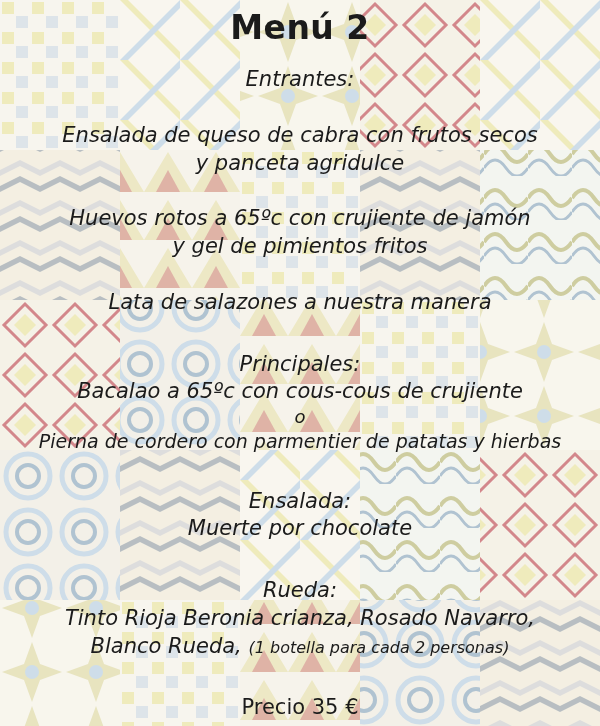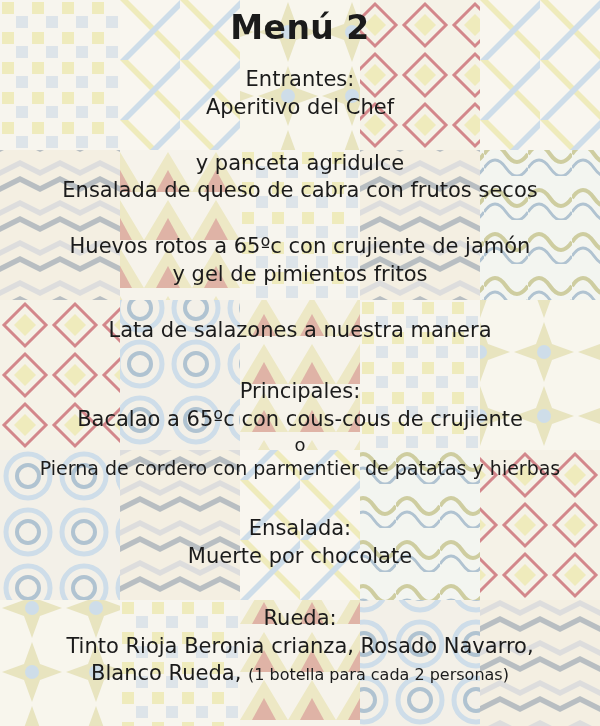--- a/index.html
+++ b/index.html
@@ -51,20 +51,21 @@
   .menu-title {
     font-size: 33px;
     font-weight: bold;
     letter-spacing: 0.5px;
     margin: 6px 0 0 0;
     line-height: 1.1;
   }
 
   .section {
     margin: 0;
+    font-style: italic;
   }
 
   .section-heading {
     font-size: 21px;
     line-height: 1.32;
     margin: 0;
   }
 
   .line {
     font-size: 21px;
@@ -188,28 +189,27 @@
 <div id="bg-wash"></div>
 
 <div id="menu-content">
 
   <div class="menu-title">Menú 2</div>
 
   <div class="sp-20"></div>
 
   <div class="section">
     <div class="section-heading">Entrantes:</div>
-    <div class="line">Aperitivo del Chef</div>
   </div>
 
   <div class="sp-28"></div>
 
   <div class="section">
+    <div class="line">Ensalada de queso de cabra con frutos secos</div>
     <div class="line">y panceta agridulce</div>
-    <div class="line">Ensalada de queso de cabra con frutos secos</div>
   </div>
 
   <div class="sp-28"></div>
 
   <div class="section">
     <div class="line">Huevos rotos a 65ºc con crujiente de jamón</div>
     <div class="line">y gel de pimientos fritos</div>
   </div>
 
   <div class="sp-28"></div>

